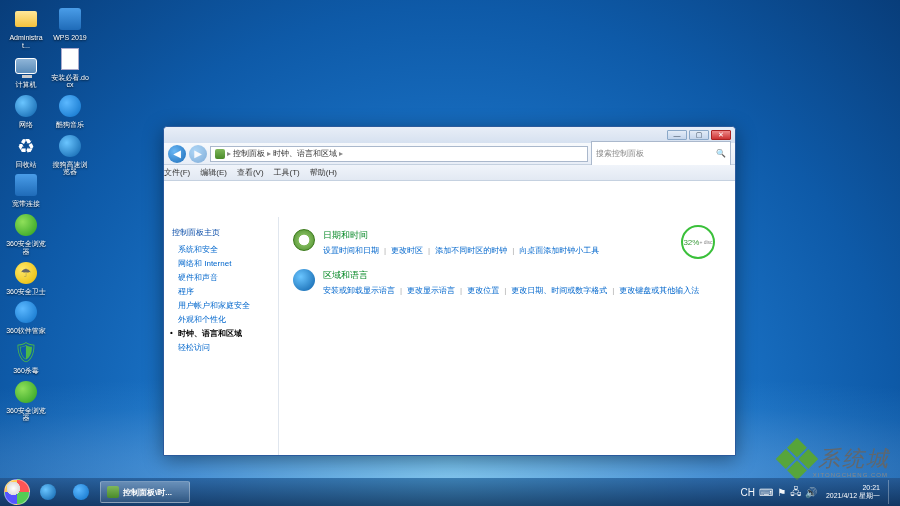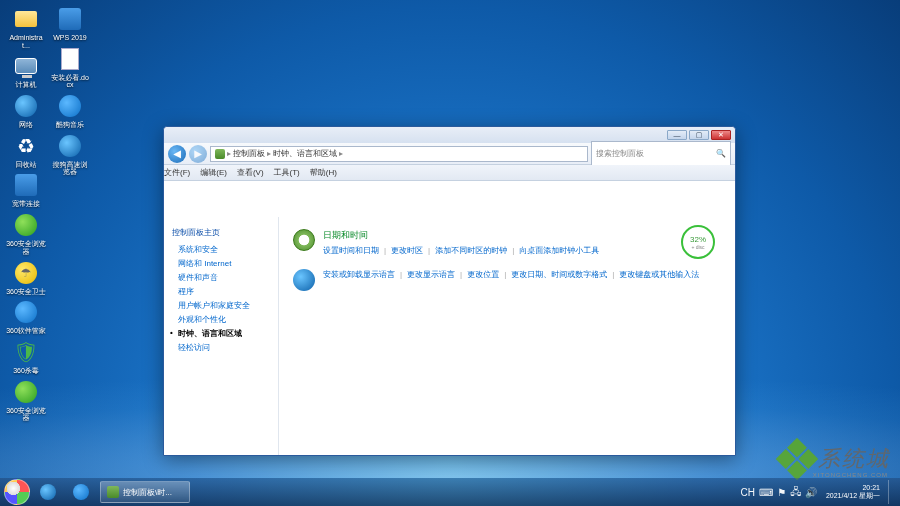--- a/index.html
+++ b/index.html
@@ -59,27 +59,27 @@
 .sidebar .item.active::before { content: "•"; position: absolute; left: -8px; color: #000; }
 .content { flex: 1; padding: 12px 14px; font-size: 8px; position: relative; }
 .cat { display: flex; gap: 8px; margin-bottom: 12px; }
 .cat-ic { width: 22px; height: 22px; flex-shrink: 0; }
 .ic-clock { background: radial-gradient(circle at 50% 50%, #fff 35%, #7fb85a 40%, #4a8a2a 100%); border-radius: 50%; border: 1px solid #3a7a1a; position: relative; }
 .ic-region { background: radial-gradient(circle at 35% 35%, #6ac5ff, #0b5fa8); border-radius: 50%; position: relative; }
 .cat-body .title { color: #0a8a2a; font-size: 9px; margin-bottom: 3px; }
 .cat-body .links { color: #06c; display: flex; flex-wrap: wrap; gap: 0; line-height: 1.5; align-items: center; }
 .cat-body .links a { color: #06c; cursor: pointer; }
 .cat-body .links .lsep { color: #aaa; margin: 0 5px; }
-.badge { position: absolute; right: 20px; top: 8px; width: 34px; height: 34px; border: 2px solid #3ac03a; border-radius: 50%; display: flex; flex-direction: column; align-items: center; justify-content: center; font-size: 8px; color: #3a9a3a; }
+.badge { position: absolute; right: 20px; top: 8px; width: 34px; height: 34px; border: 2px solid #3ac03a; border-radius: 50%; display: flex; flex-direction: row; align-items: center; justify-content: center; font-size: 8px; color: #3a9a3a; }
 .badge .sm { font-size: 5px; color: #888; }
 
 .taskbar { position: absolute; left: 0; right: 0; bottom: 0; height: 28px; background: linear-gradient(rgba(60,90,130,0.5), rgba(20,40,70,0.7)); display: flex; align-items: center; padding: 0 4px; }
 .start { width: 26px; height: 26px; border-radius: 50%; background: radial-gradient(circle at 35% 35%, #fff, #ddd 30%, transparent 31%), conic-gradient(#f55 0 90deg, #5c5 90deg 180deg, #55f 180deg 270deg, #fc5 270deg 360deg); border: 1px solid rgba(255,255,255,0.4); cursor: pointer; }
 .pin { width: 30px; height: 22px; margin-left: 3px; display: flex; align-items: center; justify-content: center; border-radius: 2px; cursor: pointer; }
-.tb-task { height: 22px; min-width: 90px; margin-left: 4px; background: linear-gradient(rgba(255,255,255,0.3), rgba(255,255,255,0.1)); border: 1px solid rgba(255,255,255,0.3); border-radius: 2px; display: flex; align-items: center; gap: 4px; padding: 0 6px; font-size: 8px; color: #fff; cursor: pointer; }
+.tb-task { height: 22px; min-width: 90px; margin-left: 4px; background: linear-gradient(rgba(255,255,255,0.3), rgba(255,255,255,0.1)); border: 1px solid rgba(255,255,255,0.3); border-radius: 2px; display: flex; align-items: center; gap: 4px; padding: 0 6px; font-size: 8px; color: #fff; cursor: pointer; font-weight: bold; }
 .tb-task .tic { width: 12px; height: 12px; background: linear-gradient(#7fb85a,#4a8a2a); border-radius: 2px; }
 .tray { margin-left: auto; display: flex; align-items: center; gap: 4px; font-size: 7px; color: #fff; }
 .tray .ti { cursor: pointer; opacity: 0.95; font-size: 10px; }
 .tray .clock { text-align: right; line-height: 1.1; margin-left: 4px; cursor: pointer; }
 .showdesk { width: 8px; height: 24px; border-left: 1px solid rgba(255,255,255,0.3); margin-left: 4px; cursor: pointer; }
 
 .watermark { position: absolute; right: 10px; bottom: 32px; display: flex; align-items: center; gap: 6px; opacity: 0.92; font-style: italic; }
 .wm-d { display: grid; grid-template-columns: 14px 14px; grid-template-rows: 14px 14px; gap: 2px; transform: rotate(45deg); }
 .wm-d div { background: #5aa82f; }
 .wm-t { font-size: 22px; color: #666; letter-spacing: 2px; }
@@ -240,20 +240,21 @@
                 <span class="lsep">|</span>
                 <a>添加不同时区的时钟</a>
                 <span class="lsep">|</span>
                 <a>向桌面添加时钟小工具</a>
               </div>
             </div>
           </div>
           <div class="cat">
             <div class="cat-ic ic-region"></div>
             <div class="cat-body">
+              <div class="title">区域和语言</div>
               <div class="links">
                 <a>安装或卸载显示语言</a>
                 <span class="lsep">|</span>
                 <a>更改显示语言</a>
                 <span class="lsep">|</span>
                 <a>更改位置</a>
                 <span class="lsep">|</span>
                 <a>更改日期、时间或数字格式</a>
                 <span class="lsep">|</span>
                 <a>更改键盘或其他输入法</a>

